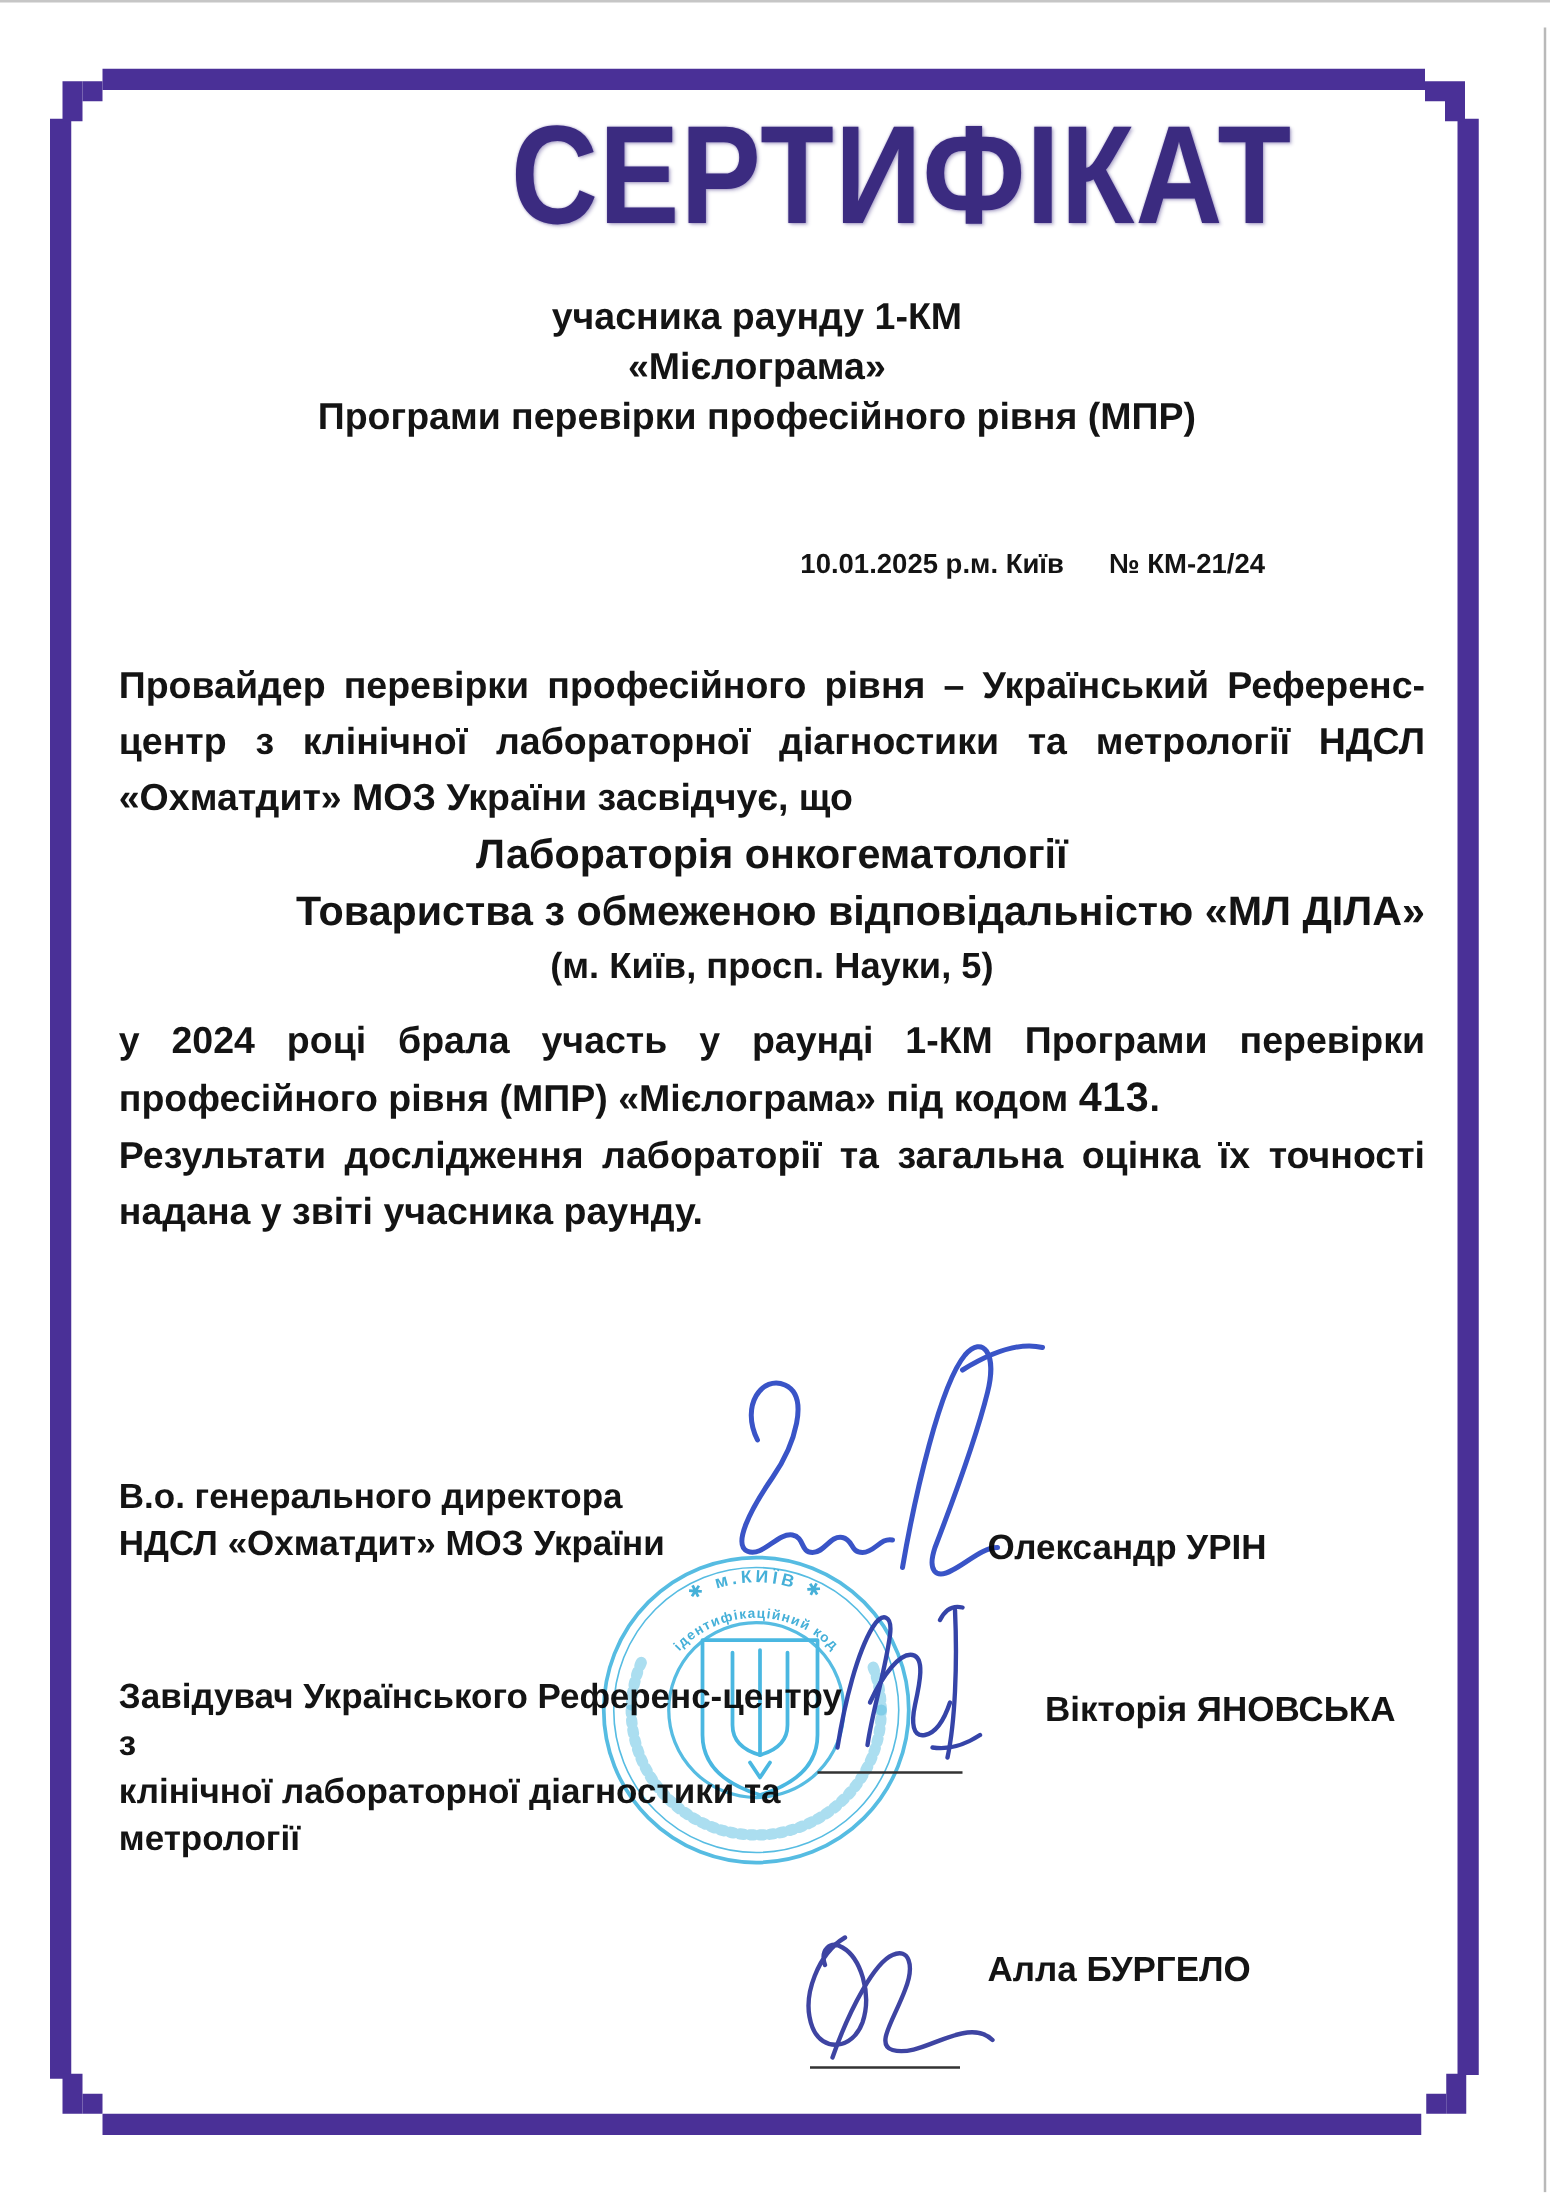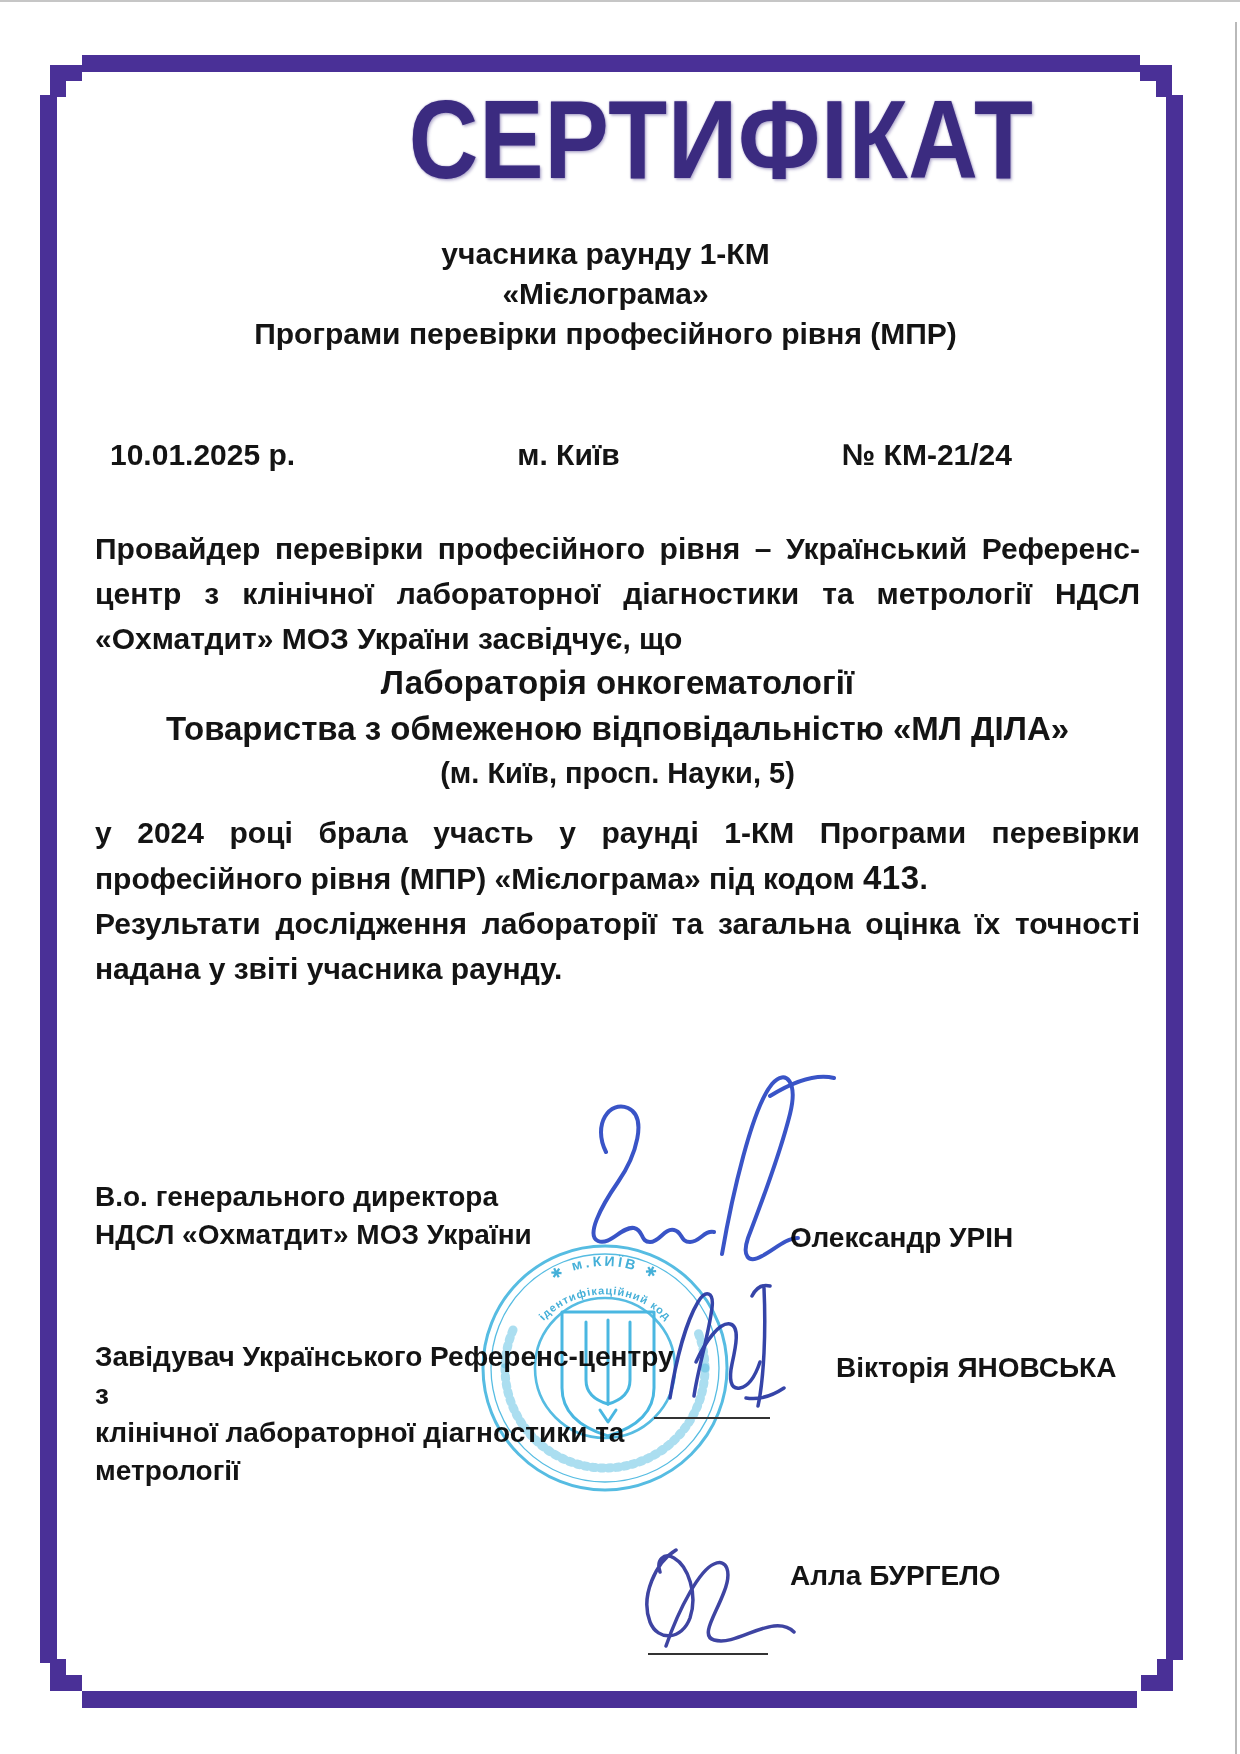--- a/index.html
+++ b/index.html
@@ -25,35 +25,35 @@
     white-space:nowrap;
   }
   .title .squeeze{display:inline-block;transform:scaleX(.86);transform-origin:center;}
   .subtitle{
     left:95px;top:234px;width:1045px;
     text-align:center;font-size:30px;font-weight:700;line-height:40px;
     transform:translateX(-12px);
   }
   .issue-row{
     left:95px;top:438px;width:1045px;
-    display:flex;justify-content:space-between;align-items:baseline;
+    display:flex;justify-content:flex-end;align-items:baseline;
     padding:0 0 0 0;box-sizing:border-box;
-    font-size:30px;font-weight:700;
+    font-size:22px;font-weight:700;
   }
   .issue-row .sp-l{margin-left:15px;}
-  .issue-row .sp-r{margin-right:128px;}
+  .issue-row .sp-r{margin-right:128px;margin-left:36px;}
   .para{
     left:95px;width:1045px;
     font-size:30px;font-weight:700;line-height:45px;
     text-align:justify;margin:0;
   }
   .p-provider{top:526px;}
   .lab-block{left:95px;top:660px;width:1045px;text-align:center;font-weight:700;}
   .lab-line1{font-size:33px;line-height:46px;}
-  .lab-line2{font-size:33px;line-height:46px;}
+  .lab-line2{font-size:33px;line-height:46px;text-align:right;}
   .lab-line3{font-size:29px;line-height:42px;}
   .p-body{top:810px;}
   .p-body p{margin:0;text-align:justify;font-size:30px;font-weight:700;line-height:45px;}
   .code-413{font-size:33px;letter-spacing:.5px;}
   .sig-block{font-weight:700;}
   .sig-pos{font-size:28px;line-height:38px;}
   .sig-row3 .sig-pos{line-height:40px;}
   .sig-name{font-size:28px;white-space:nowrap;}
   .sig1-pos{left:95px;top:1178px;width:520px;}
   .sig1-name{left:790px;top:1222px;}

